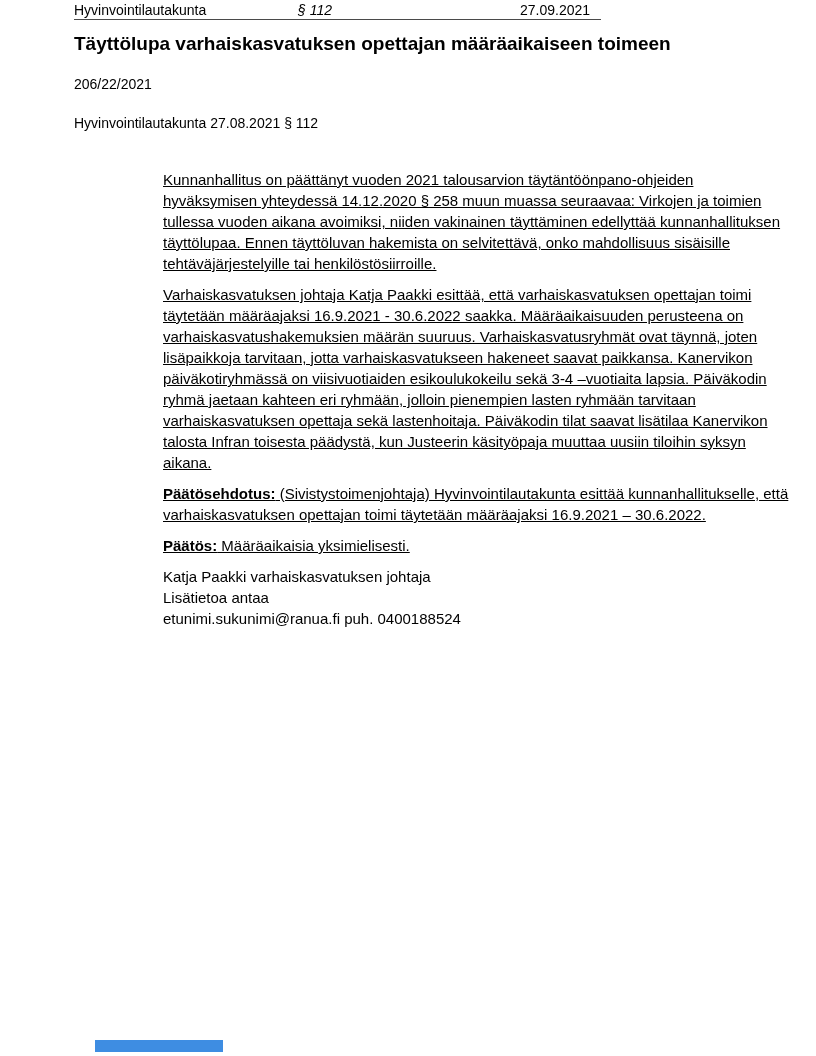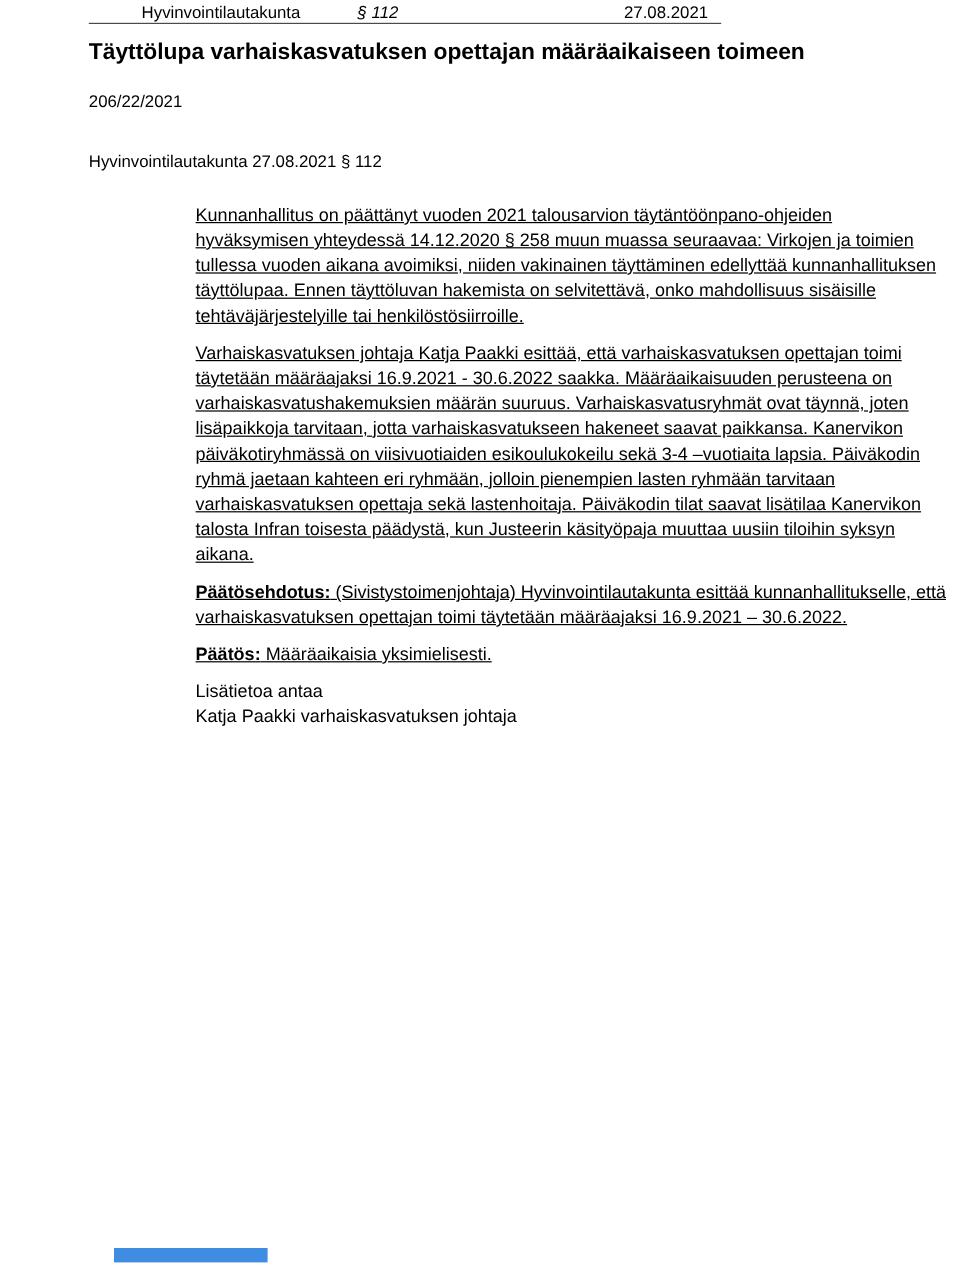--- a/index.html
+++ b/index.html
@@ -14,38 +14,38 @@
     position: relative;
     width: 816px; height: 1056px;
     background: #ffffff;
     overflow: hidden;
   }
   
   .header-row {
     position: absolute; top: 2px; left: 74px; width: 670px; height: 17px;
     font-size: 14px; line-height: 16px;
   }
-  .hdr-committee { position: absolute; left: 0; top: 0; white-space: nowrap; margin-left: 44px; }
+  .hdr-committee { position: absolute; left: 0; top: 0; white-space: nowrap; }
   .hdr-section   { position: absolute; left: 224px; top: 0; white-space: nowrap; font-style: italic; }
   .hdr-date      { position: absolute; left: 446px; top: 0; white-space: nowrap; }
   .header-rule {
     position: absolute; top: 19px; left: 74px; width: 527px; height: 0;
     border-top: 1px solid #4a4a4a;
   }
   .title {
     position: absolute; top: 34px; left: 74px; width: 700px;
     font-size: 19px; font-weight: bold; line-height: 20px;
     white-space: nowrap;
   }
   .case-number {
     position: absolute; top: 76px; left: 74px;
     font-size: 14px; line-height: 16px;
   }
   .subheader {
-    position: absolute; top: 126px; left: 74px;
+    position: absolute; top: 115px; left: 74px;
     font-size: 14px; line-height: 16px; white-space: nowrap; text-align: right;
   }
   
   .body-block {
     position: absolute; top: 169px; left: 163px; width: 626px;
     font-size: 15px; line-height: 21px;
     text-align: left;
   }
   .body-block p { margin: 0 0 10px 0; padding: 0; text-decoration: underline; }
   .bold-label { font-weight: bold; }
@@ -58,40 +58,41 @@
   }
 </style>
 </head>
 <body>
 
 <div class="doc">
 
   <div class="header-row">
     <span class="hdr-committee">Hyvinvointilautakunta</span>
     <span class="hdr-section">§ 112</span>
-    <span class="hdr-date">27.08.2021</span>
+    <span class="hdr-date">27.09.2021</span>
   </div>
 
   <div class="header-rule"></div>
 
   <div class="title">Täyttölupa varhaiskasvatuksen opettajan määräaikaiseen toimeen</div>
 
   <div class="case-number">206/22/2021</div>
 
   <div class="subheader">Hyvinvointilautakunta 27.08.2021 § 112</div>
 
   <div class="body-block">
     <p>Kunnanhallitus on päättänyt vuoden 2021 talousarvion täytäntöönpano-ohjeiden hyväksymisen yhteydessä 14.12.2020 § 258 muun muassa seuraavaa: Virkojen ja toimien tullessa vuoden aikana avoimiksi, niiden vakinainen täyttäminen edellyttää kunnanhallituksen täyttölupaa. Ennen täyttöluvan hakemista on selvitettävä, onko mahdollisuus sisäisille tehtäväjärjestelyille tai henkilöstösiirroille.</p>
     <p>Varhaiskasvatuksen johtaja Katja Paakki esittää, että varhaiskasvatuksen opettajan toimi täytetään määräajaksi 16.9.2021 - 30.6.2022 saakka. Määräaikaisuuden perusteena on varhaiskasvatushakemuksien määrän suuruus. Varhaiskasvatusryhmät ovat täynnä, joten lisäpaikkoja tarvitaan, jotta varhaiskasvatukseen hakeneet saavat paikkansa. Kanervikon päiväkotiryhmässä on viisivuotiaiden esikoulukokeilu sekä 3-4 –vuotiaita lapsia. Päiväkodin ryhmä jaetaan kahteen eri ryhmään, jolloin pienempien lasten ryhmään tarvitaan varhaiskasvatuksen opettaja sekä lastenhoitaja. Päiväkodin tilat saavat lisätilaa Kanervikon talosta Infran toisesta päädystä, kun Justeerin käsityöpaja muuttaa uusiin tiloihin syksyn aikana.</p>
 
     <p><span class="bold-label">Päätösehdotus:</span><span> (Sivistystoimenjohtaja) Hyvinvointilautakunta esittää kunnanhallitukselle, että varhaiskasvatuksen opettajan toimi täytetään määräajaksi 16.9.2021 – 30.6.2022.</span></p>
 
     <p><span class="bold-label">Päätös:</span><span> Määräaikaisia yksimielisesti.</span></p>
 
     <div class="contact-block">
+      <div class="contact-line">Katja Paakki varhaiskasvatuksen johtaja</div>
       <div class="contact-line">Lisätietoa antaa</div>
-      <div class="contact-line">Katja Paakki varhaiskasvatuksen johtaja</div>
+      <div class="contact-line">etunimi.sukunimi@ranua.fi puh. 0400188524</div>
     </div>
   </div>
 
   <div class="selection-bar" style="background: rgb(62, 141, 226);"></div>
 
 </div>
 
 </body></html>

